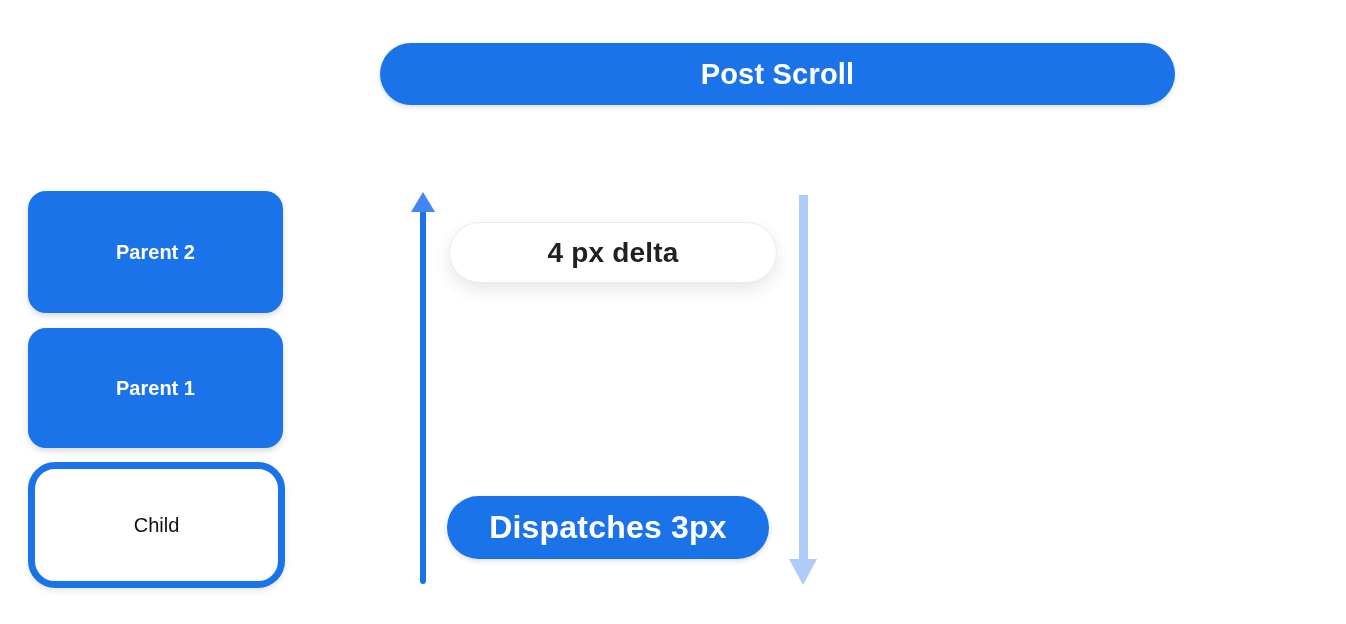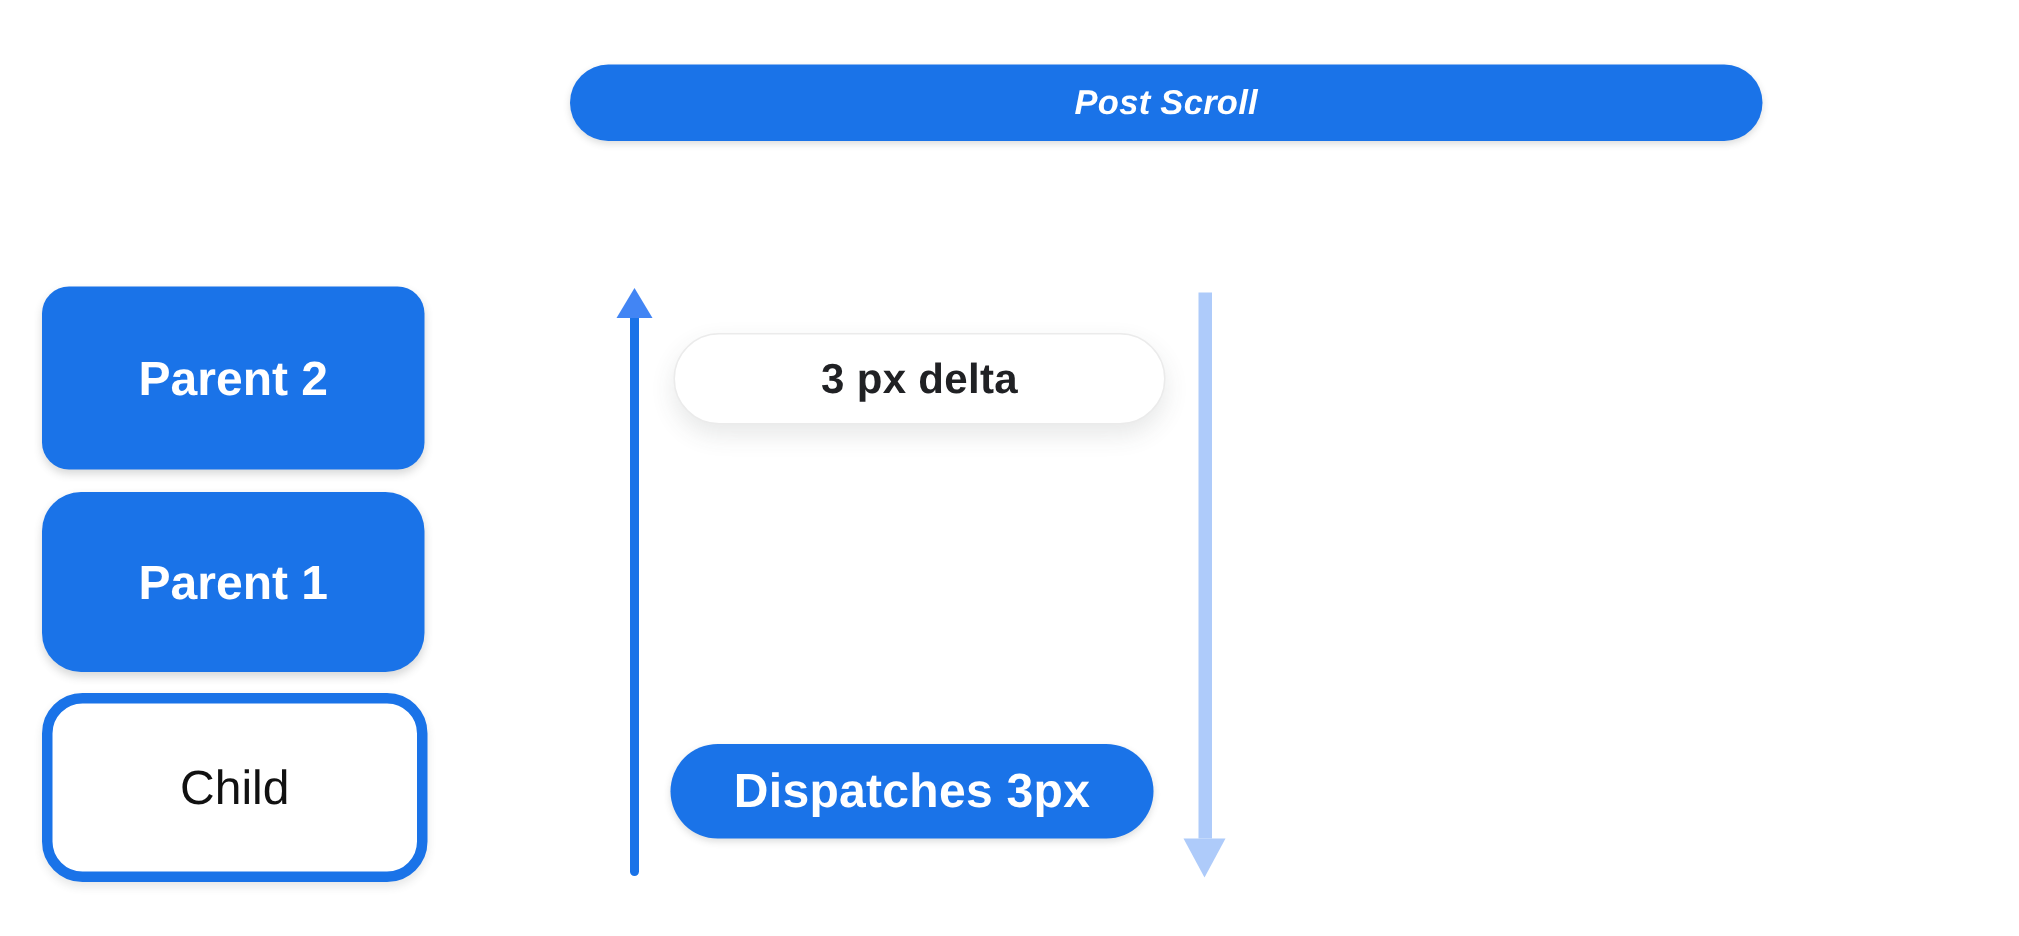--- a/index.html
+++ b/index.html
@@ -27,46 +27,45 @@
     color: #ffffff;
     box-shadow: 0 2px 5px rgba(60,64,67,0.18);
   }
   .pill-white {
     background: #ffffff;
     color: #202124;
     border: 1.5px solid #ebebeb;
     box-shadow: 0 7px 16px rgba(60,64,67,0.12);
   }
   .header-pill {
-    left: 380px; top: 43px; width: 795px; height: 51px;
-    font-size: 23px;
-    font-style: italic;
+    left: 380px; top: 43px; width: 795px; height: 62px;
+    font-size: 29px;
   }
   .delta-pill {
     left: 449px; top: 222px; width: 328px; height: 61px;
     font-size: 28px;
   }
   .dispatch-pill {
     left: 447px; top: 496px; width: 322px; height: 63px;
     font-size: 32px;
   }
 
   .node {
     position: absolute;
     left: 28px; width: 255px;
     display: flex; align-items: center; justify-content: center;
     border-radius: 18px;
-    font-size: 32px; font-weight: 700;
+    font-size: 20px; font-weight: 700;
   }
   .node-filled {
     background: #1a73e8; color: #ffffff;
     box-shadow: 0 3px 6px rgba(60,64,67,0.20);
   }
   .node-parent2 { top: 191px; height: 122px; }
-  .node-parent1 { top: 328px; height: 120px; border-radius: 26px; }
+  .node-parent1 { top: 328px; height: 120px; }
   .node-outlined {
     top: 462px; height: 126px; width: 257px;
     background: #ffffff; color: #111111;
     border: 7px solid #1a73e8;
     border-radius: 27px;
     font-weight: 500;
     box-shadow: 0 3px 6px rgba(60,64,67,0.12);
   }
 
   
@@ -124,20 +123,20 @@
     <div class="shaft"></div>
     <div class="head"></div>
   </div>
 
   <div class="arrow arrow-down">
     <div class="shaft"></div>
     <div class="head"></div>
   </div>
 
   <div class="pill pill-white delta-pill">
-    <span>3 px delta</span>
+    <span>4 px delta</span>
   </div>
 
   <div class="pill pill-blue dispatch-pill">
     <span>Dispatches 3px</span>
   </div>
 
 </div>
 
 </body></html>

